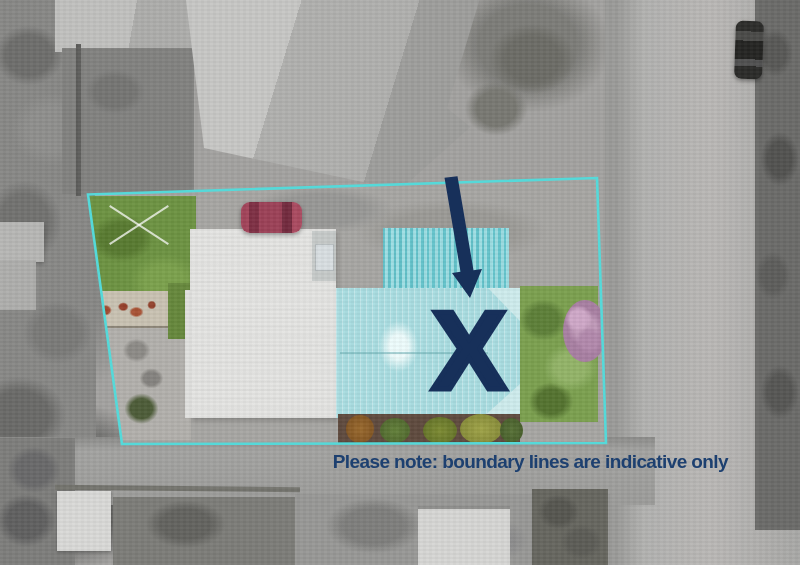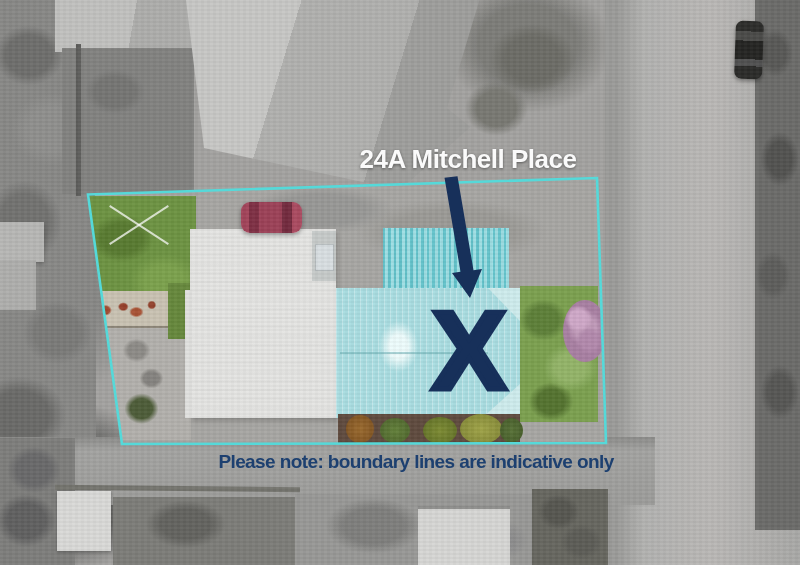--- a/index.html
+++ b/index.html
@@ -133,21 +133,21 @@
   
   .overlay-svg{left:0;top:0;width:800px;height:565px;}
   .boundary-line{fill:none;stroke:var(--boundary-cyan,#55d9d9);stroke-width:2.6;}
   .arrow-shape{fill:var(--marker-navy,#18305b);}
   .x-marker{left:410px;top:289px;width:118px;height:126px;text-align:center;line-height:123px;
     font-size:112px;font-weight:bold;color:var(--marker-navy,#18305b);
     -webkit-text-stroke:5px var(--marker-navy,#18305b);letter-spacing:0;}
   .map-title{left:318px;top:144px;width:300px;text-align:center;
     font-size:26px;font-weight:bold;letter-spacing:-.5px;color:var(--title-white,#fafafa);
     text-shadow:0 1px 3px rgba(0,0,0,.45);}
-  .map-note{left:116px;top:451px;width:600px;text-align:center;
+  .map-note{left:128px;top:451px;width:600px;text-align:right;
     font-size:19px;font-weight:bold;letter-spacing:-.6px;color:var(--note-navy,#1d4070);}
   .grain{left:0;top:0;width:800px;height:565px;pointer-events:none;background:
     repeating-linear-gradient(0deg, rgba(255,255,255,.022) 0 2px, rgba(0,0,0,.028) 2px 4px),
     repeating-linear-gradient(90deg, rgba(255,255,255,.018) 0 3px, rgba(0,0,0,.02) 3px 6px);}
 </style>
 </head>
 <body>
 
 <div class="stage">
 
@@ -201,15 +201,14 @@
   </div>
 
   <div class="abs grain"></div>
 
   <svg class="abs overlay-svg" viewBox="0 0 800 565">
     <polygon class="boundary-line" points="88,194.5 597,178 606,443 122,444"></polygon>
     <polygon class="arrow-shape" points="444.5,177.8 457.5,176.2 473.5,270.2 482,269 470,298 452,273 460.5,271.8"></polygon>
   </svg>
 
   <div class="abs x-marker">X</div>
-  <div class="abs map-title">24A Mitchell Place</div>
   <div class="abs map-note">Please note: boundary lines are indicative only</div>
 </div>
 
 </body></html>

